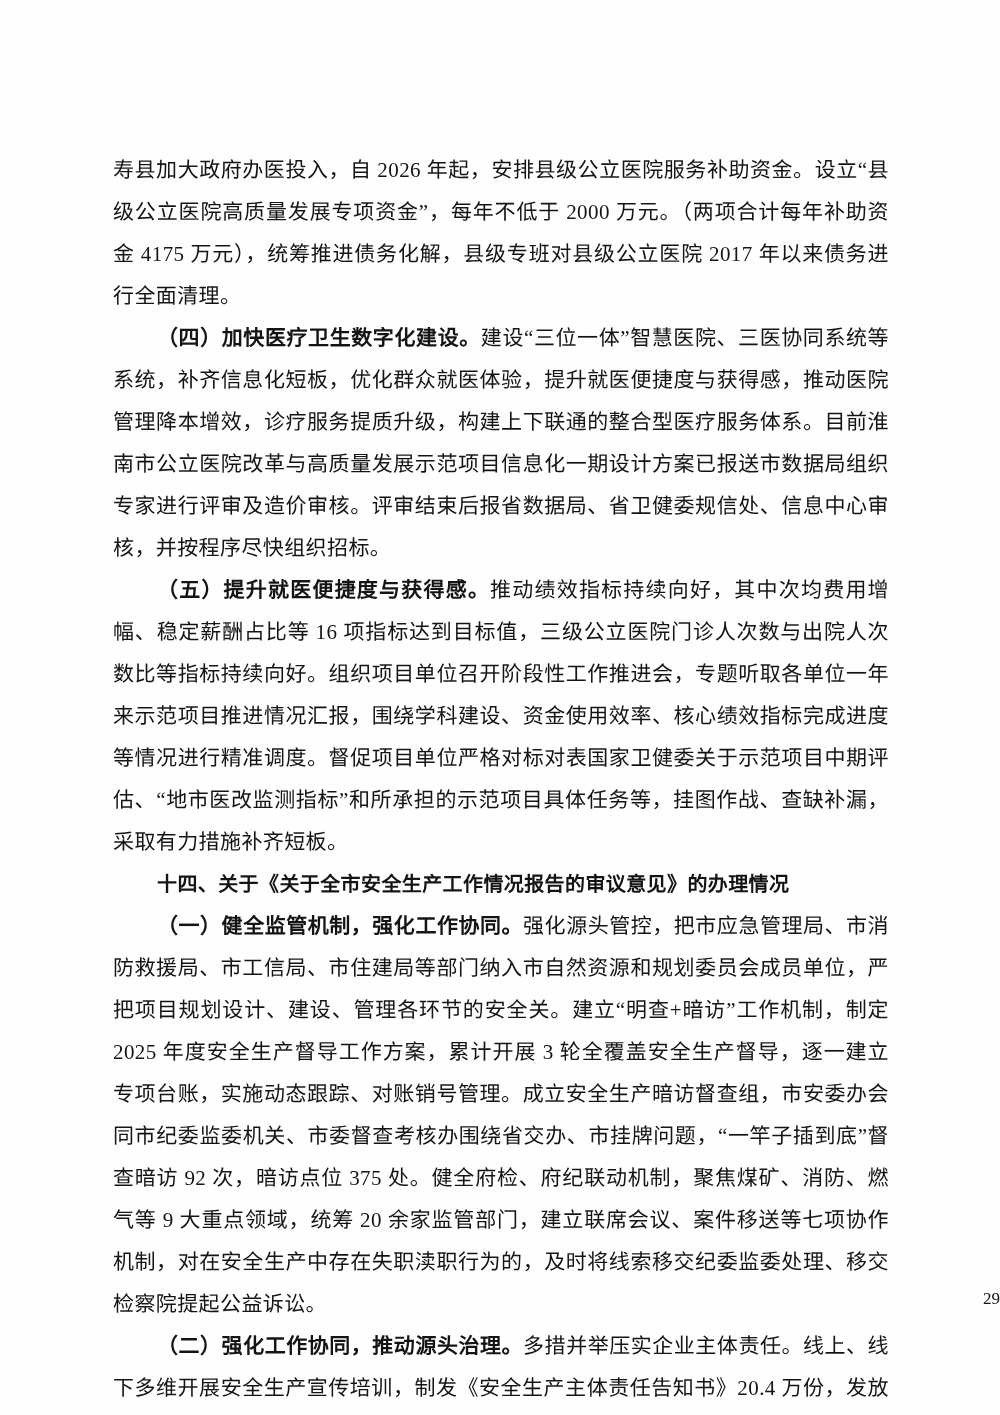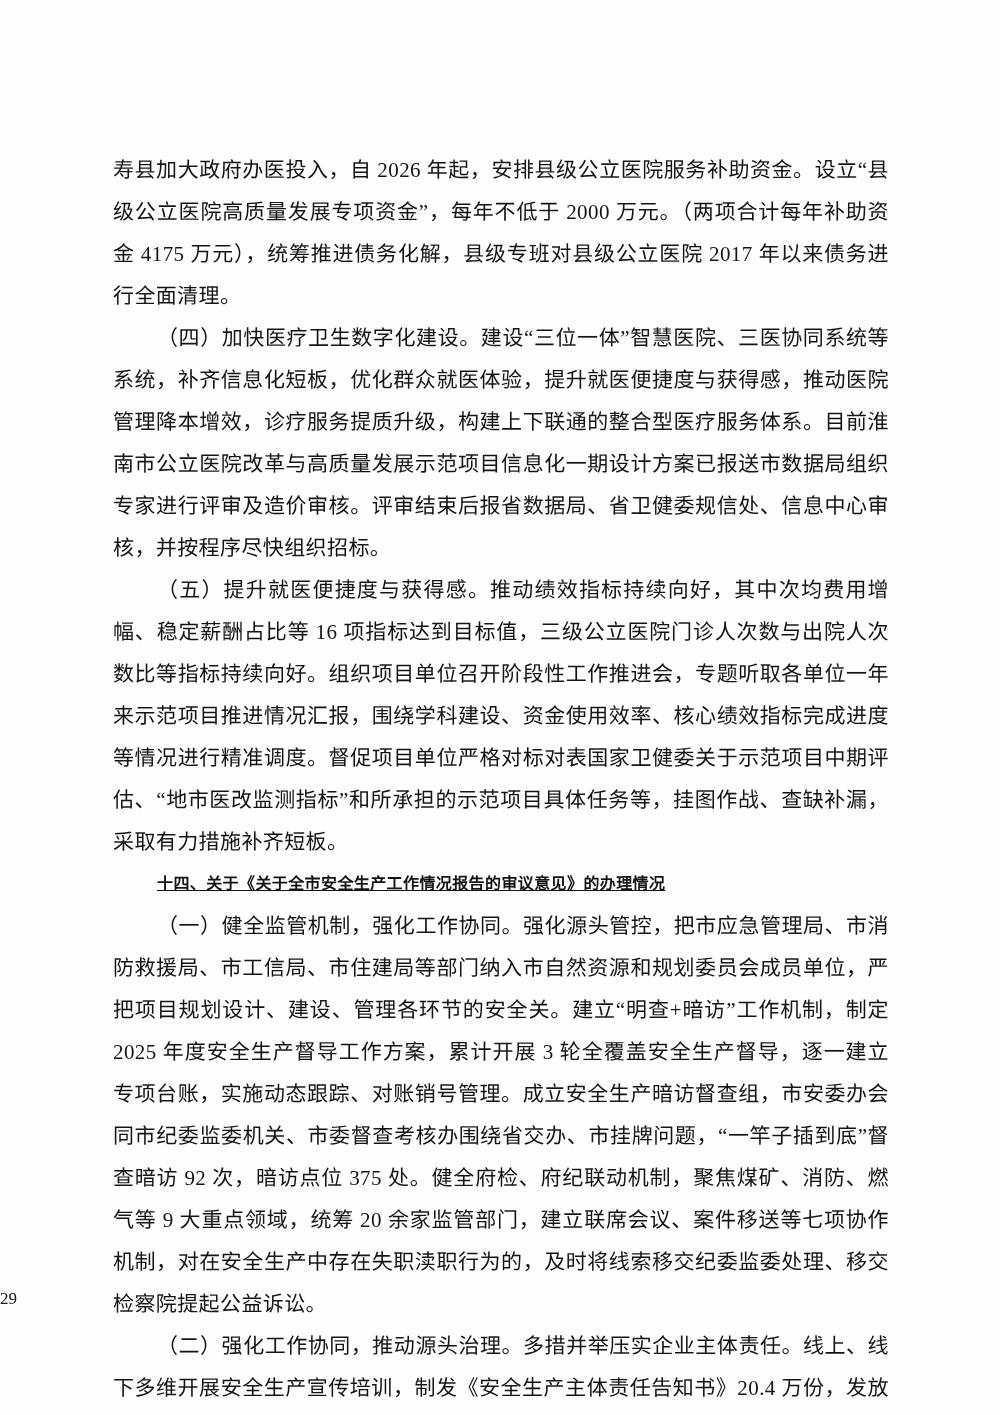--- a/index.html
+++ b/index.html
@@ -27,39 +27,38 @@
     font-size: 21px;
     line-height: 42px;
     text-align: justify;
     text-justify: inter-ideograph;
     letter-spacing: 0.4px;
   }
   .para.indent {
     text-indent: 44px;
   }
   .lead {
-    font-weight: normal;
+    font-weight: bold;
   }
   .heading {
     margin: 0;
-    font-size: 16px;
+    font-size: 20px;
     line-height: 42px;
     font-weight: bold;
     font-family: "Liberation Sans", "DejaVu Sans", sans-serif;
     text-indent: 44px;
     text-align: justify;
     letter-spacing: 0.4px;
-    text-decoration: underline;
   }
   .page-number {
     position: absolute;
     top: 1285px;
     left: 0;
     width: 100%;
-    text-align: left;
+    text-align: right;
     font-size: 17px;
     line-height: 28px;
     font-family: "Liberation Serif", "DejaVu Serif", serif;
     color: #141414;
   }
 </style>
 </head>
 <body>
 
 <div class="page">

